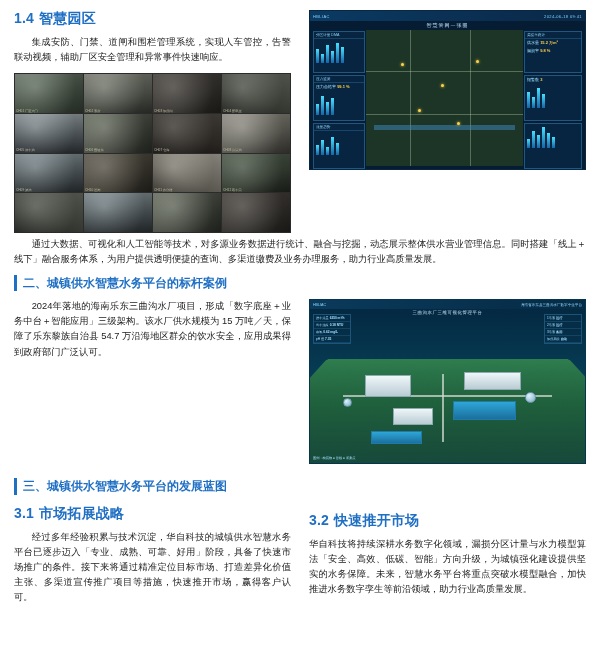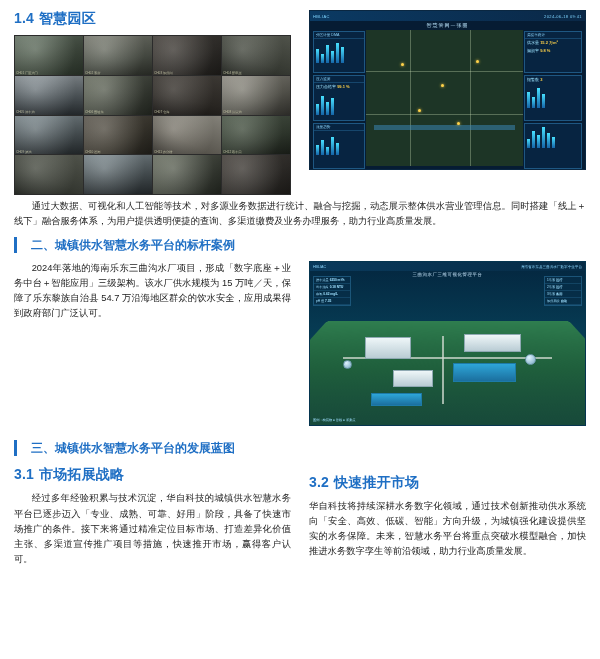--- a/index.html
+++ b/index.html
@@ -49,21 +49,21 @@
     text-indent: 1.9em;
     color: #222;
   }
   p.body.noindent {
     text-indent: 0;
   }
   
   .sec-head {
     display: flex;
     align-items: center;
-    gap: 14px;
+    gap: 6px;
     margin: 6px 14px 8px 14px;
   }
   .sec-head .bar {
     width: 3px;
     background: #1f6fc4;
     align-self: stretch;
     min-height: 15px;
   }
   .sec-head .txt {
     color: #1f6fc4;
@@ -295,20 +295,21 @@
 <body>
 
 <div class="page">
 
   <div class="cols">
 
     <div class="col">
       <div class="h-sub">
         <span class="num">1.4</span><span>智慧园区</span>
       </div>
+      <p class="body">集成安防、门禁、道闸和围栏管理系统，实现人车管控，告警联动视频，辅助厂区安全管理和异常事件快速响应。</p>
 
       <div class="cctv">
         <div class="cell c1">
             <span class="lbl">CH01 厂区大门</span>
           </div>
         <div class="cell c2">
             <span class="lbl">CH02 泵房</span>
           </div>
         <div class="cell c3">
             <span class="lbl">CH03 加药间</span>
@@ -502,17 +503,17 @@
     <div class="col">
       <div class="h-sub">
         <span class="num">3.1</span><span>市场拓展战略</span>
       </div>
       <p class="body">经过多年经验积累与技术沉淀，华自科技的城镇供水智慧水务平台已逐步迈入「专业、成熟、可靠、好用」阶段，具备了快速市场推广的条件。接下来将通过精准定位目标市场、打造差异化价值主张、多渠道宣传推广项目等措施，快速推开市场，赢得客户认可。</p>
     </div>
     <div class="col">
       <div class="h-sub">
         <span class="num">3.2</span><span>快速推开市场</span>
       </div>
-      <p class="body noindent">华自科技将持续深耕水务数字化领域，通过技术创新推动供水系统向「安全、高效、低碳、智能」方向升级，为城镇强化建设提供坚实的水务保障。未来，智慧水务平台将重点突破水模型融合，加快推进水务数字孪生等前沿领域，助力行业高质量发展。</p>
+      <p class="body noindent">华自科技将持续深耕水务数字化领域，漏损分区计量与水力模型算法「安全、高效、低碳、智能」方向升级，为城镇强化建设提供坚实的水务保障。未来，智慧水务平台将重点突破水模型融合，加快推进水务数字孪生等前沿领域，助力行业高质量发展。</p>
     </div>
   </div>
 
 </div>
 
 </body></html>

